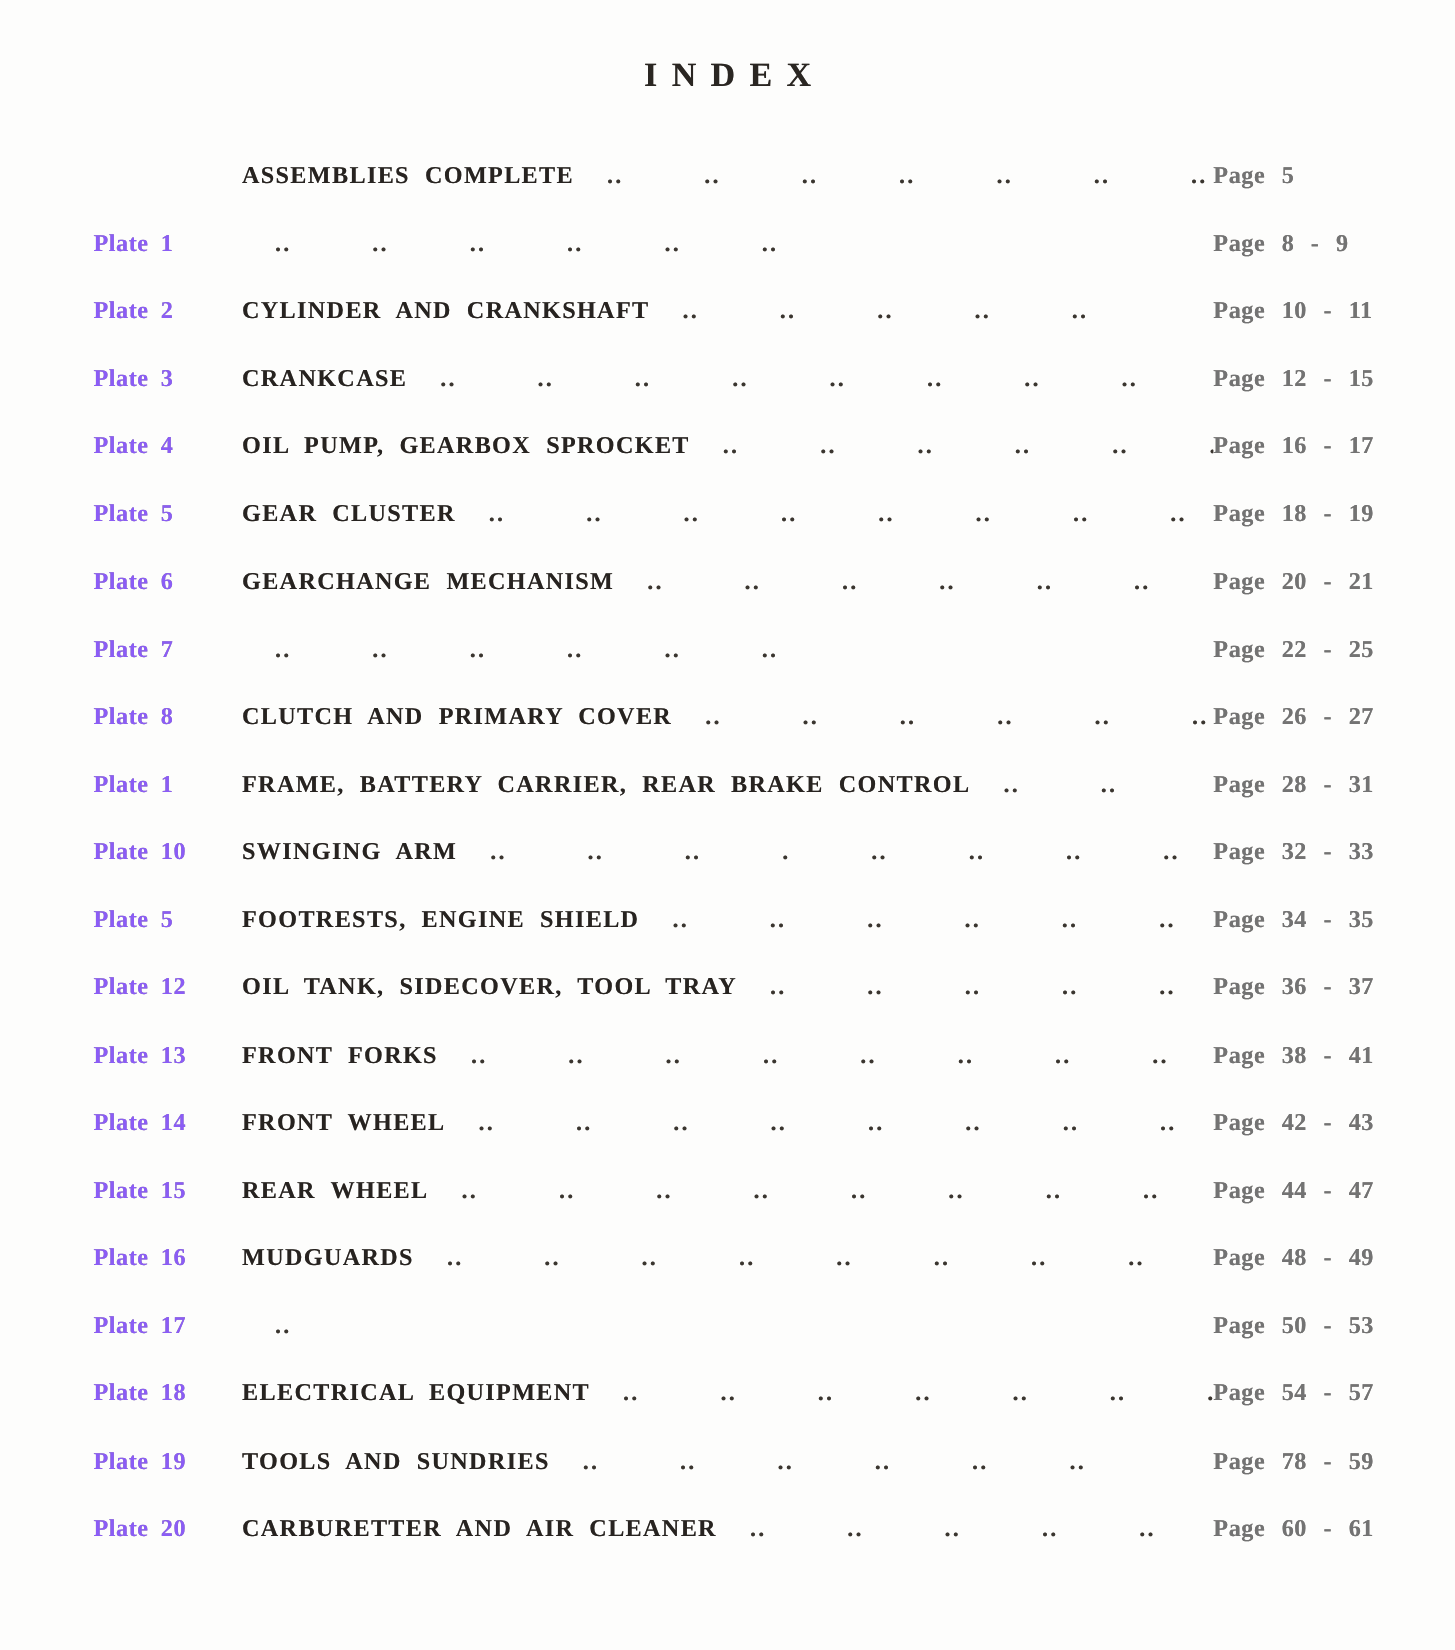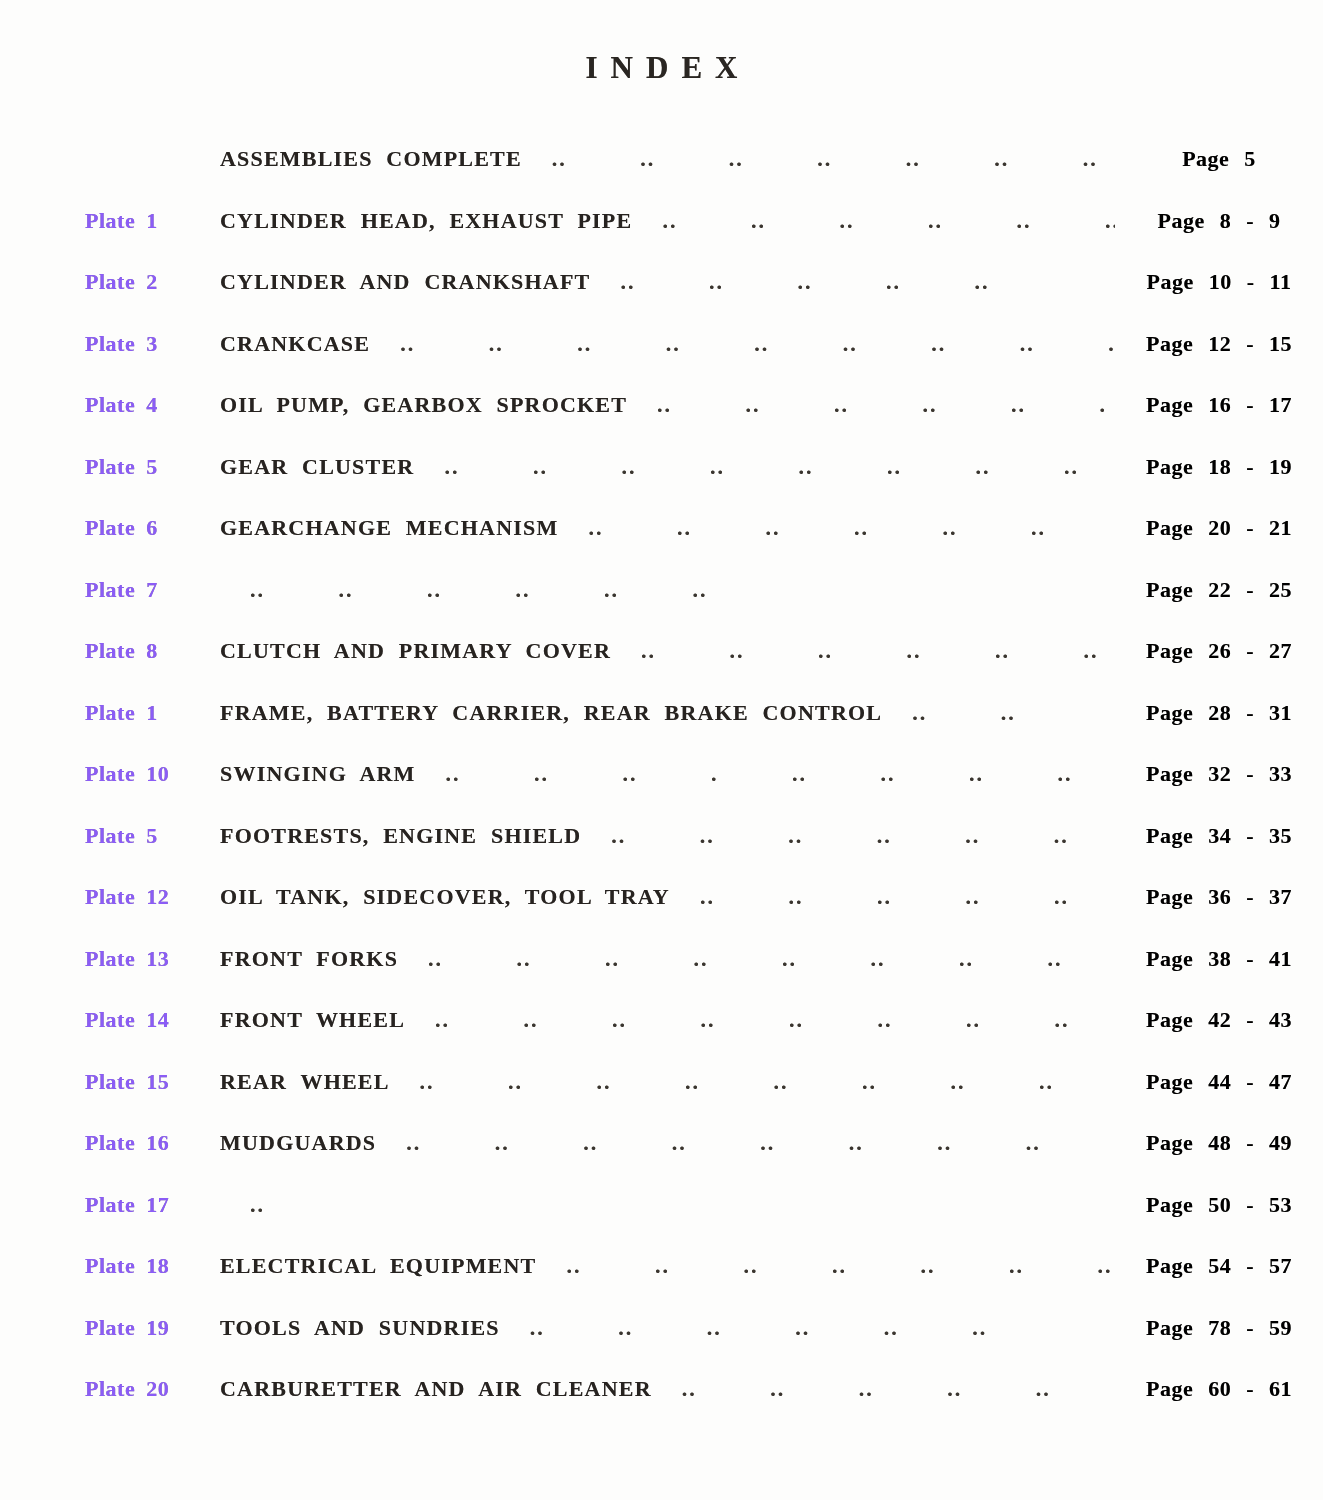--- a/index.html
+++ b/index.html
@@ -27,21 +27,21 @@
     color: #2a2622;
     text-shadow: 0 0 0.6px rgba(45,40,33,0.55);
   }
   .rows {
     margin-top: 60px;
   }
   .row {
     display: flex;
     align-items: baseline;
     padding-left: 85px;
-    padding-right: 0;
+    padding-right: 12px;
     height: 24px;
     margin-bottom: 37.5px;
     font-size: 22px;
     font-weight: 700;
     white-space: nowrap;
     text-shadow: 0 0 0.6px rgba(45,40,33,0.5);
   }
   .plate {
     flex: none;
     width: 135px;
@@ -68,43 +68,41 @@
     letter-spacing: 2px;
     word-spacing: 66px;
     color: #3a352f;
     overflow: hidden;
   }
   .pages {
     flex: none;
     width: 208px;
     letter-spacing: 0.5px;
     word-spacing: 9px;
-    color: #000000;
-    text-align: center;
+    color: #737373;
   }
 </style>
 </head>
 <body>
 
 <div class="page">
   <h1 class="index-title">INDEX</h1>
   <div class="rows" id="rows">
   <div class="row">
     <span class="plate"></span>
     <span class="entry">
       <span class="title">ASSEMBLIES COMPLETE</span>
       <span class="dots">.. .. .. .. .. .. ..</span>
     </span>
     <span class="pages">Page 5</span>
   </div>
 
   <div class="row">
     <span class="plate">Plate 1</span>
     <span class="entry">
-      <span class="title">CYLINDER HEAD, EXHAUST PIPE</span>
       <span class="dots">.. .. .. .. .. ..</span>
     </span>
     <span class="pages">Page 8 - 9</span>
   </div>
 
   <div class="row">
     <span class="plate">Plate 2</span>
     <span class="entry">
       <span class="title">CYLINDER AND CRANKSHAFT</span>
       <span class="dots">.. .. .. .. ..</span>

